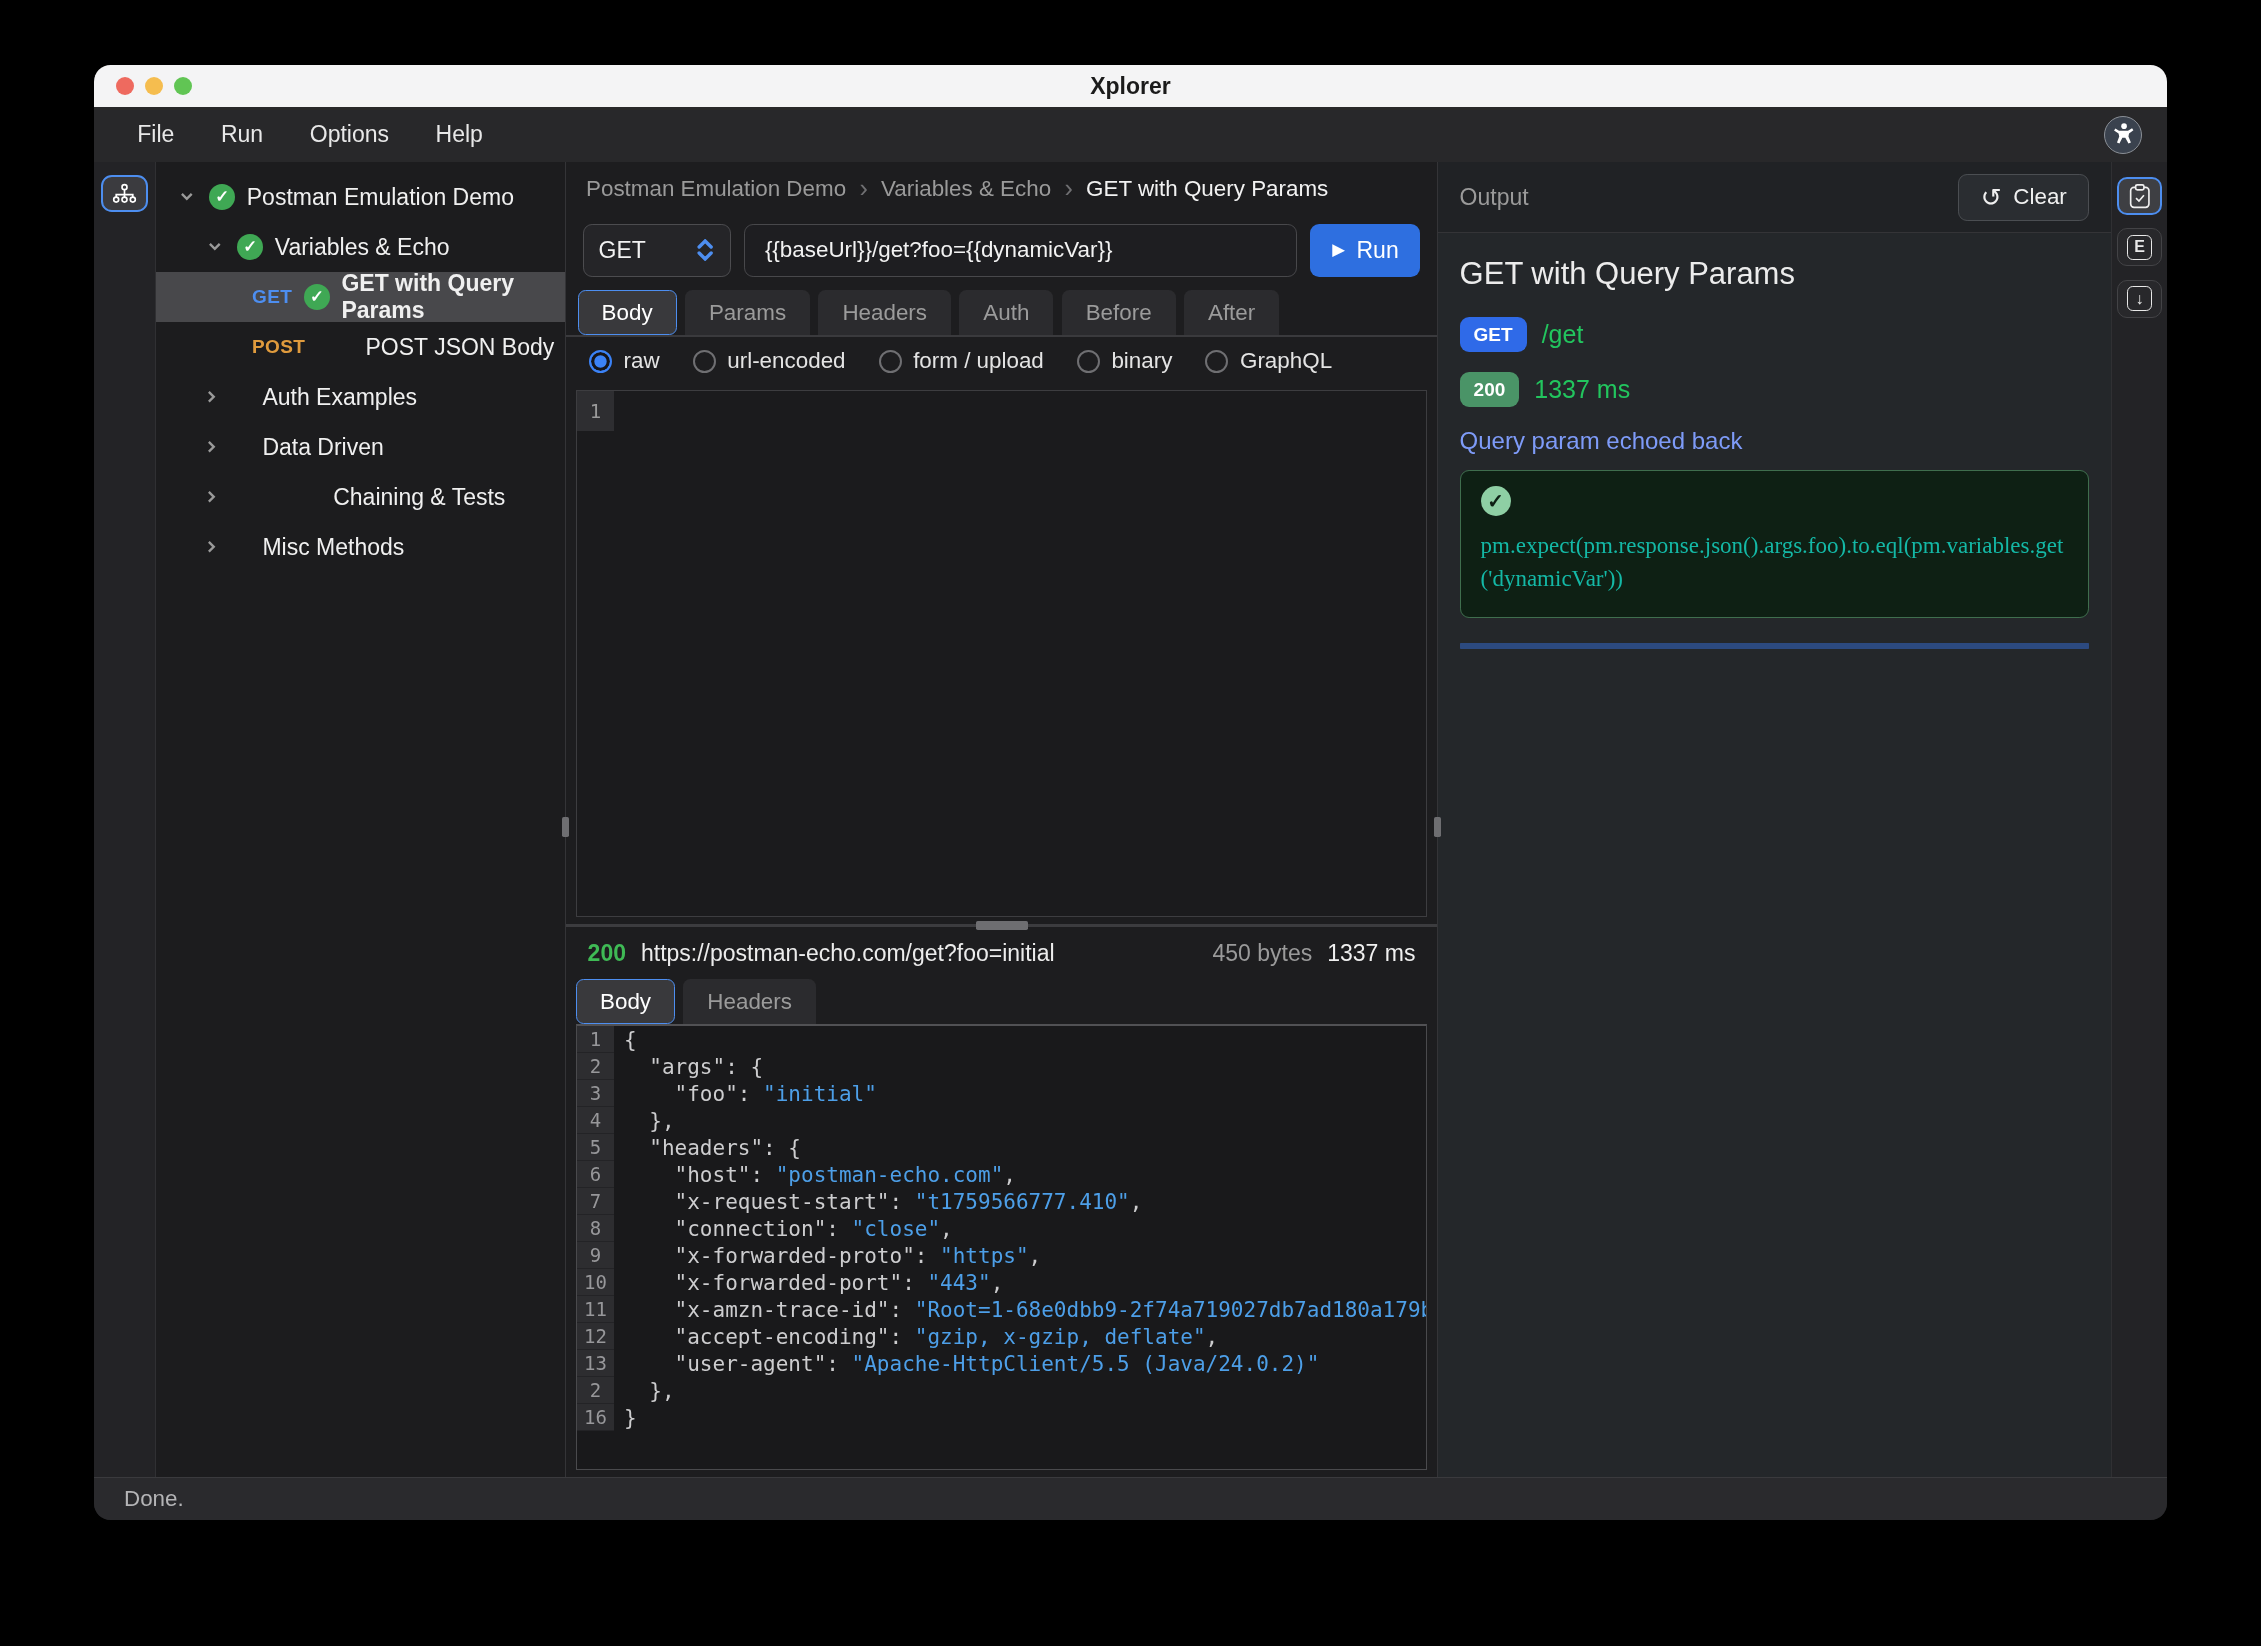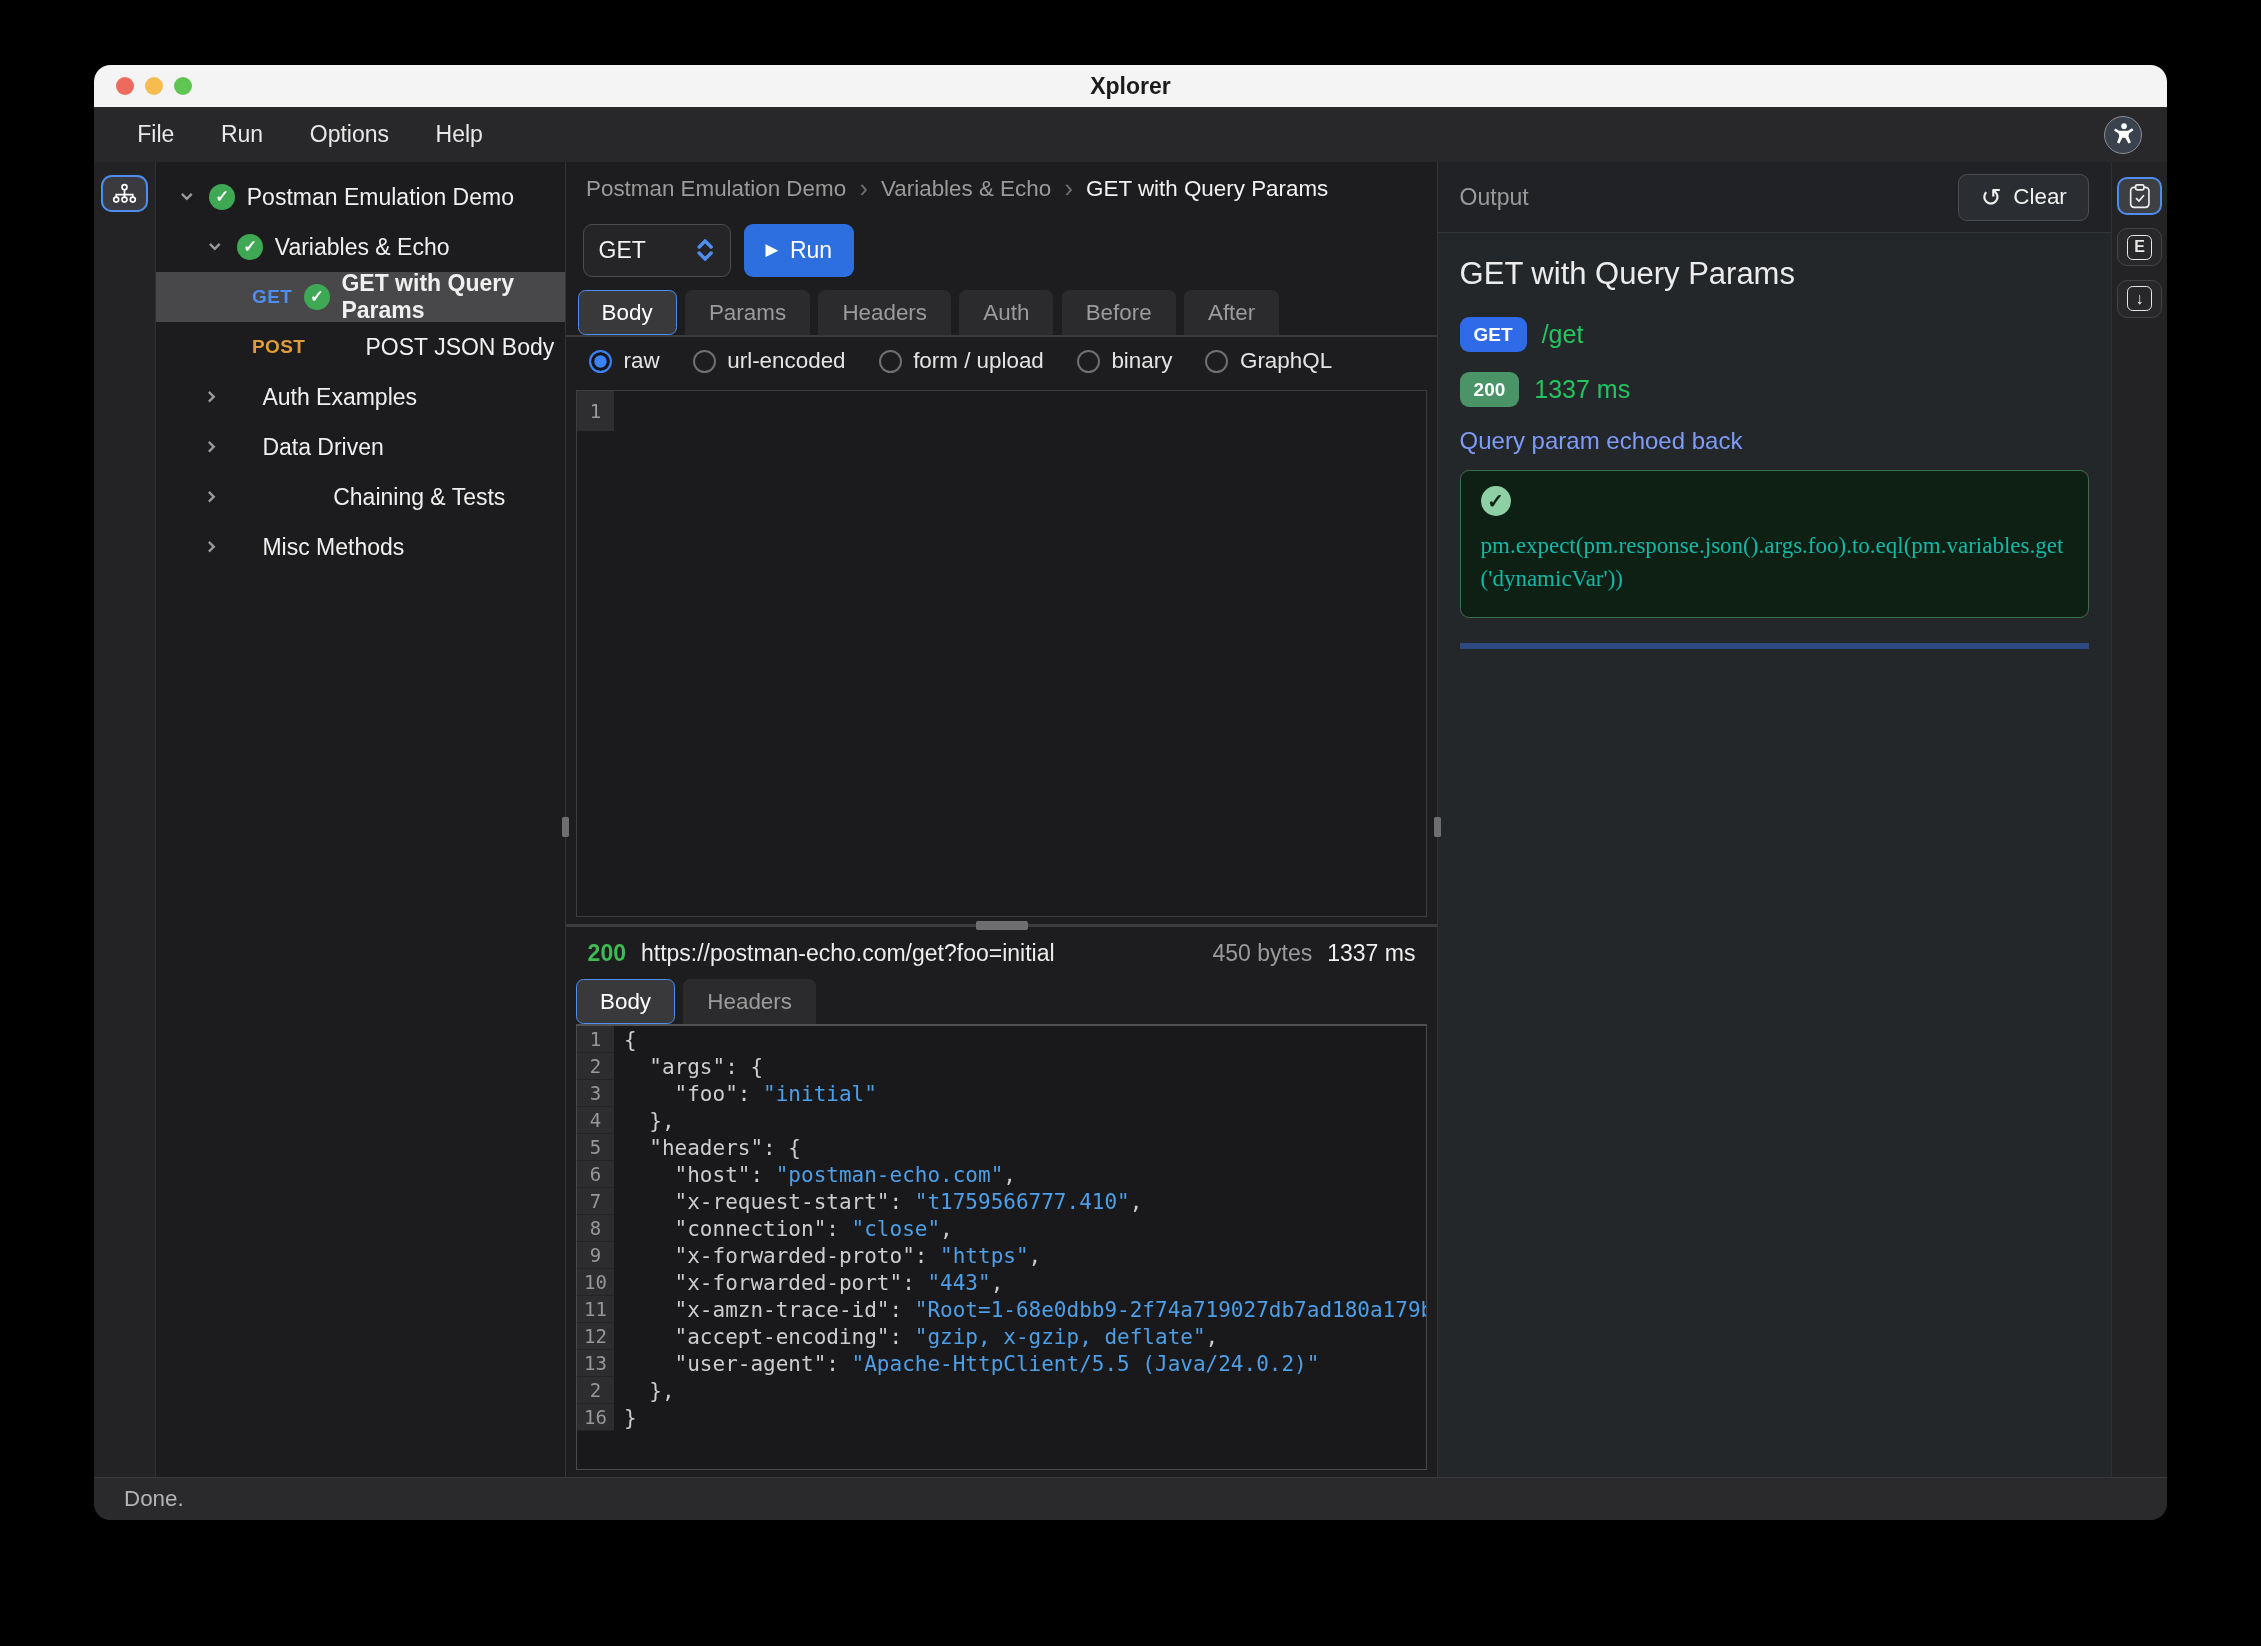--- a/index.html
+++ b/index.html
@@ -236,20 +236,21 @@
           <span>GET</span>
           <span class="stepper">
             <svg width="18.3" height="10" viewBox="0 0 18 10" fill="none" stroke="#4d8ef0" stroke-width="3.4" stroke-linecap="round">
                 <polyline points="3,8 9,2 15,8"></polyline>
               </svg>
             <svg width="18.3" height="10" viewBox="0 0 18 10" fill="none" stroke="#4d8ef0" stroke-width="3.4" stroke-linecap="round">
                 <polyline points="3,2 9,8 15,2"></polyline>
               </svg>
           </span>
         </div>
+        <input class="url-input" value="{{baseUrl}}/get?foo={{dynamicVar}}" style="">
         <button class="run-btn">
           <span class="play">▶</span>
           <span>Run</span>
         </button>
       </div>
 
       <div class="req-tabs">
         <span class="tab active">Body</span>
         <span class="tab">Params</span>
         <span class="tab">Headers</span>

